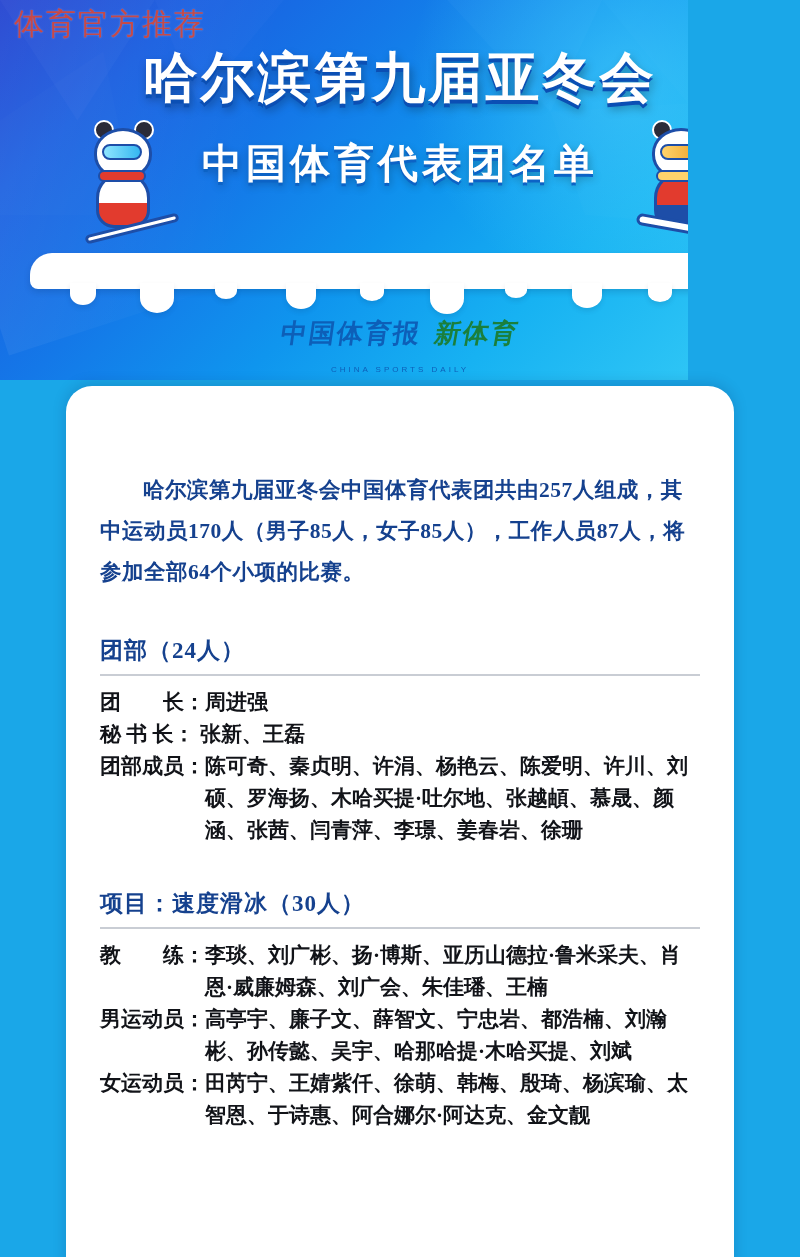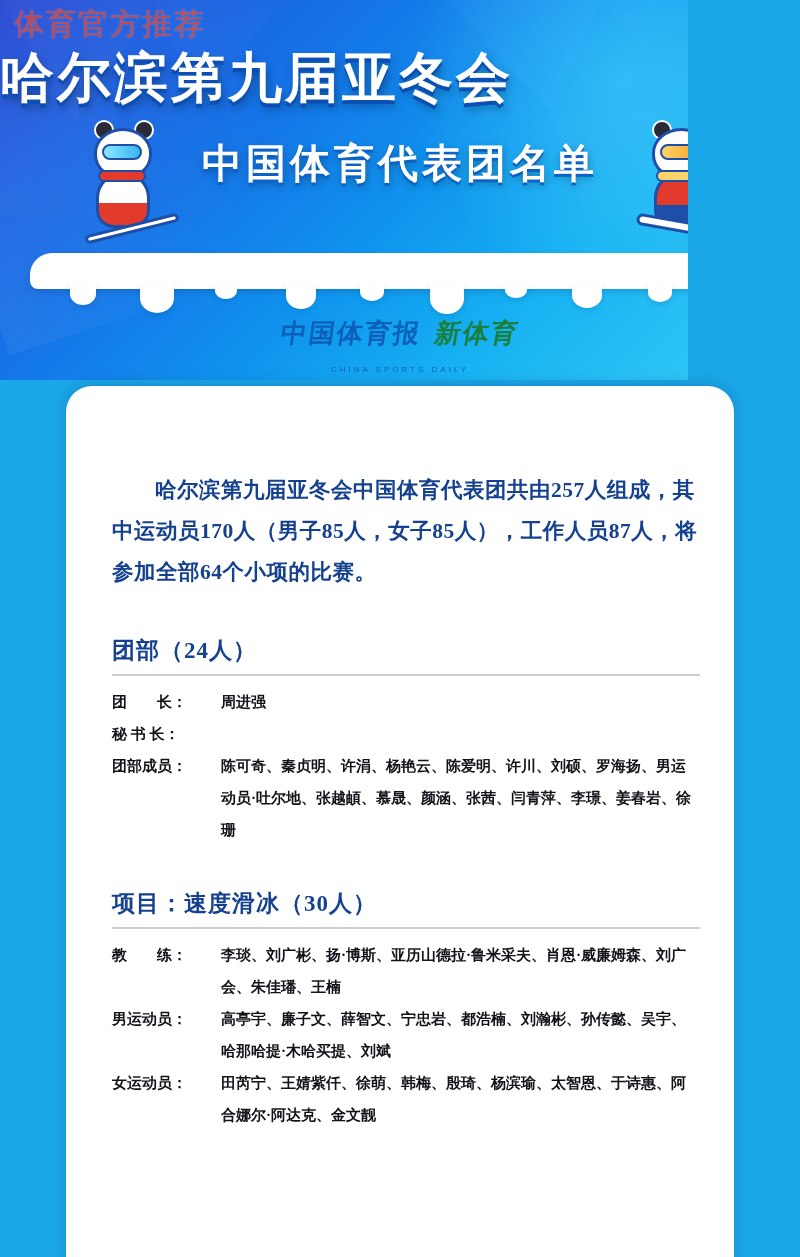--- a/index.html
+++ b/index.html
@@ -29,21 +29,21 @@
   }
   .facets{position:absolute;inset:0;opacity:.25;}
   .watermark{
     position:absolute;left:14px;top:4px;
     font-family:"Liberation Sans","DejaVu Sans",sans-serif;
     font-size:30px;letter-spacing:2px;color:#e2462f;opacity:.85;
     text-shadow:0 0 2px rgba(255,255,255,.35);
     z-index:9;
   }
   .title-main{
-    position:absolute;left:0;top:42px;width:800px;text-align:left;
+    position:absolute;left:0;top:42px;width:800px;text-align:center;
     font-family:"Liberation Sans","DejaVu Sans",sans-serif;
     font-weight:bold;font-size:54px;letter-spacing:3px;color:#ffffff;
     text-shadow:
       0 4px 0 #0b4fb4,
       2px 6px 10px rgba(0,0,0,.35);
     z-index:6;
   }
   .title-sub{
     position:absolute;left:0;top:136px;width:800px;text-align:center;
     font-family:"Liberation Sans","DejaVu Sans",sans-serif;
@@ -114,31 +114,31 @@
     display:block;margin-top:14px;font-size:8px;letter-spacing:3px;color:#0d5fb8;
     font-family:"Liberation Sans","DejaVu Sans",sans-serif;
   }
   
   .card{
     position:absolute;left:66px;top:386px;width:668px;height:880px;
     background:#ffffff;border-radius:26px 26px 0 0;
     box-shadow:0 -2px 14px rgba(0,30,80,.18);
     overflow:hidden;
   }
-  .card .inner{padding:62px 34px 0 46px;}
+  .card .inner{padding:62px 34px 0 34px;}
   .lead{
     font-size:21.5px;line-height:41px;color:#15418e;font-weight:bold;
     text-indent:2em;letter-spacing:.5px;
   }
   .sec-title{
     margin-top:42px;font-size:23px;font-weight:bold;color:#15418e;
     letter-spacing:1px;padding-bottom:8px;
   }
   .rule{height:2px;background:#c9cdd4;margin:0 0 10px 0;}
-  .row{display:flex;align-items:flex-start;font-size:15px;line-height:32px;color:#111318;font-weight:bold;gap:9px;}
+  .row{display:flex;align-items:flex-start;font-size:21px;line-height:32px;color:#111318;font-weight:bold;}
   .lbl{flex:0 0 100px;white-space:nowrap;letter-spacing:0;}
   .val{flex:1;}
 </style>
 </head>
 <body>
 
 <div class="banner">
   <svg class="facets" viewBox="0 0 800 380" preserveAspectRatio="none">
     <polygon points="0,0 180,0 90,140" fill="#ffffff" opacity="0.10"></polygon>
     <polygon points="180,0 330,0 230,120" fill="#ffffff" opacity="0.07"></polygon>
@@ -198,24 +198,25 @@
 
     <div>
       <div class="sec-title">团部（24人）</div>
       <div class="rule"></div>
       <div class="row">
         <span class="lbl">团　　长：</span>
         <span class="val">周进强</span>
       </div>
       <div class="row">
         <span class="lbl">秘 书 长：</span>
+        <span class="val">张新、王磊</span>
       </div>
       <div class="row">
         <span class="lbl">团部成员：</span>
-        <span class="val">陈可奇、秦贞明、许涓、杨艳云、陈爱明、许川、刘硕、罗海扬、男运动员·吐尔地、张越頔、慕晟、颜涵、张茜、闫青萍、李璟、姜春岩、徐珊</span>
+        <span class="val">陈可奇、秦贞明、许涓、杨艳云、陈爱明、许川、刘硕、罗海扬、木哈买提·吐尔地、张越頔、慕晟、颜涵、张茜、闫青萍、李璟、姜春岩、徐珊</span>
       </div>
     </div>
 
     <div>
       <div class="sec-title">项目：速度滑冰（30人）</div>
       <div class="rule"></div>
       <div class="row">
         <span class="lbl">教　　练：</span>
         <span class="val">李琰、刘广彬、扬·博斯、亚历山德拉·鲁米采夫、肖恩·威廉姆森、刘广会、朱佳璠、王楠</span>
       </div>

